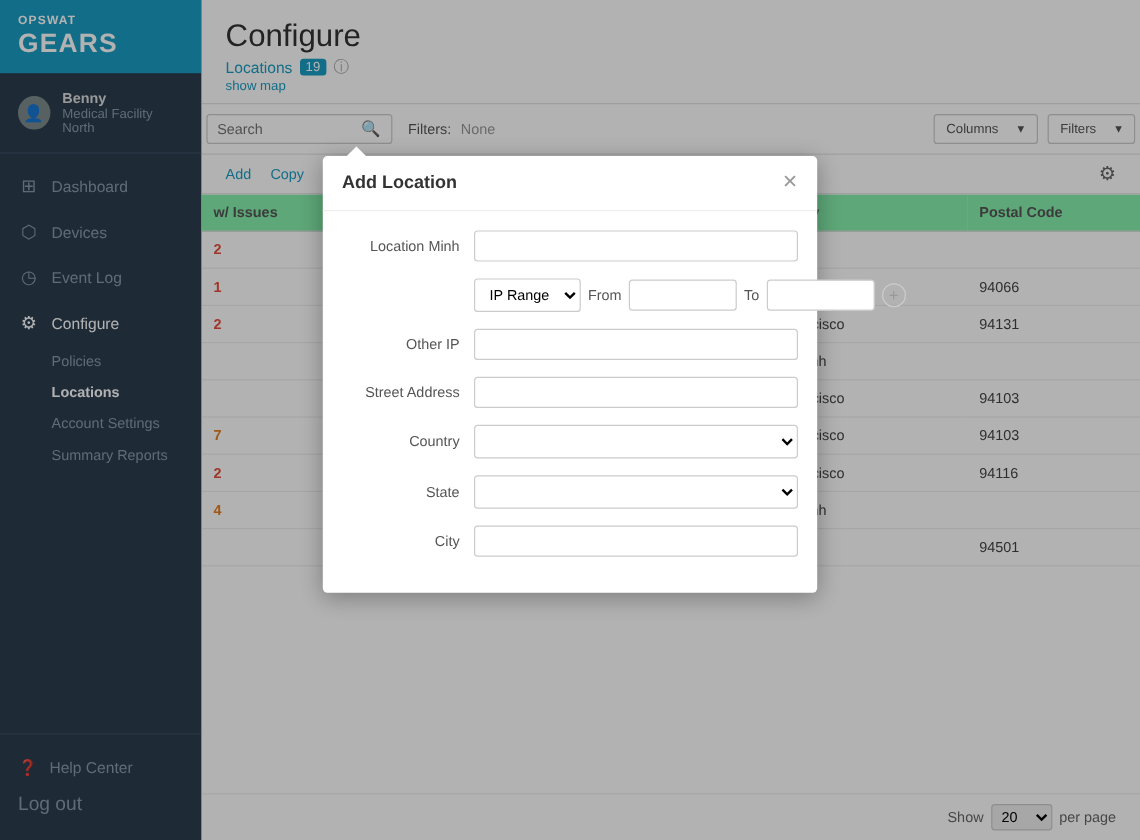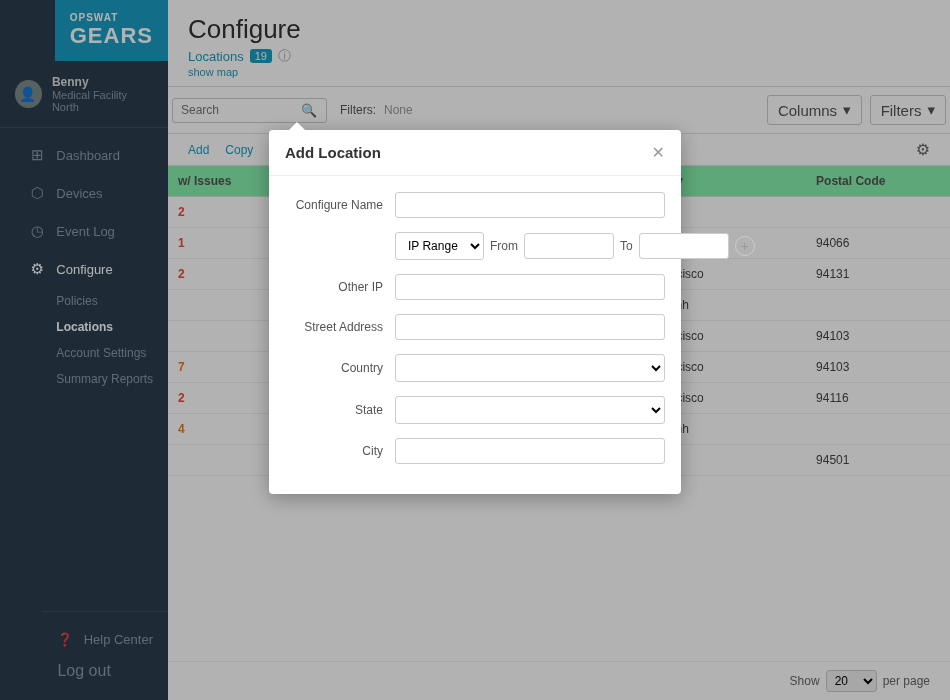--- a/index.html
+++ b/index.html
@@ -7,21 +7,20 @@
 
     
     .sidebar {
       width: 168px;
       background: #2c3e50;
       color: #ccc;
       display: flex;
       flex-direction: column;
       flex-shrink: 0;
       height: 700px;
-      align-items: flex-end;
     }
     .sidebar-logo {
       background: #1a9dc3;
       padding: 12px 15px;
       display: flex;
       align-items: center;
       gap: 8px;
     }
     .logo-opswat {
       font-size: 10px;
@@ -127,22 +126,22 @@
       border: none; outline: none; font-size: 12px; width: 120px; background: transparent;
     }
     .search-icon { color: #999; font-size: 13px; }
     .filters-label { color: #555; font-size: 12px; margin-left: 5px; }
     .filters-val { color: #999; font-size: 12px; }
 
     .toolbar-right { margin-left: auto; display: flex; gap: 8px; }
     .btn-dropdown {
       border: 1px solid #ccc; border-radius: 3px;
       background: white; padding: 5px 10px;
-      font-size: 15px; color: #555; cursor: pointer;
-      display: flex; align-items: center; gap: 6px;
+      font-size: 11px; color: #555; cursor: pointer;
+      display: flex; align-items: center; gap: 16px;
     }
 
     .action-bar {
       background: white;
       padding: 6px 20px;
       display: flex; align-items: center; gap: 16px;
       border-bottom: 1px solid #e0e0e0;
     }
     .action-btn {
       background: none; border: none; color: #1a9dc3;
@@ -439,21 +438,21 @@
 <div class="modal-overlay">
   <div class="modal">
     <div class="modal-caret"></div>
     <div class="modal-header">
       <span>Add Location</span>
       <button class="modal-close">✕</button>
     </div>
     <div class="modal-body">
 
       <div class="form-row">
-        <label class="form-label">Configure Name</label>
+        <label class="form-label">Location Minh</label>
         <input class="form-input" type="text" style="">
       </div>
 
       <div class="ip-row">
         <select class="ip-select">
           <option>IP Range</option>
           <option>Single IP</option>
           <option>CIDR</option>
         </select>
         <div class="ip-from-to">

